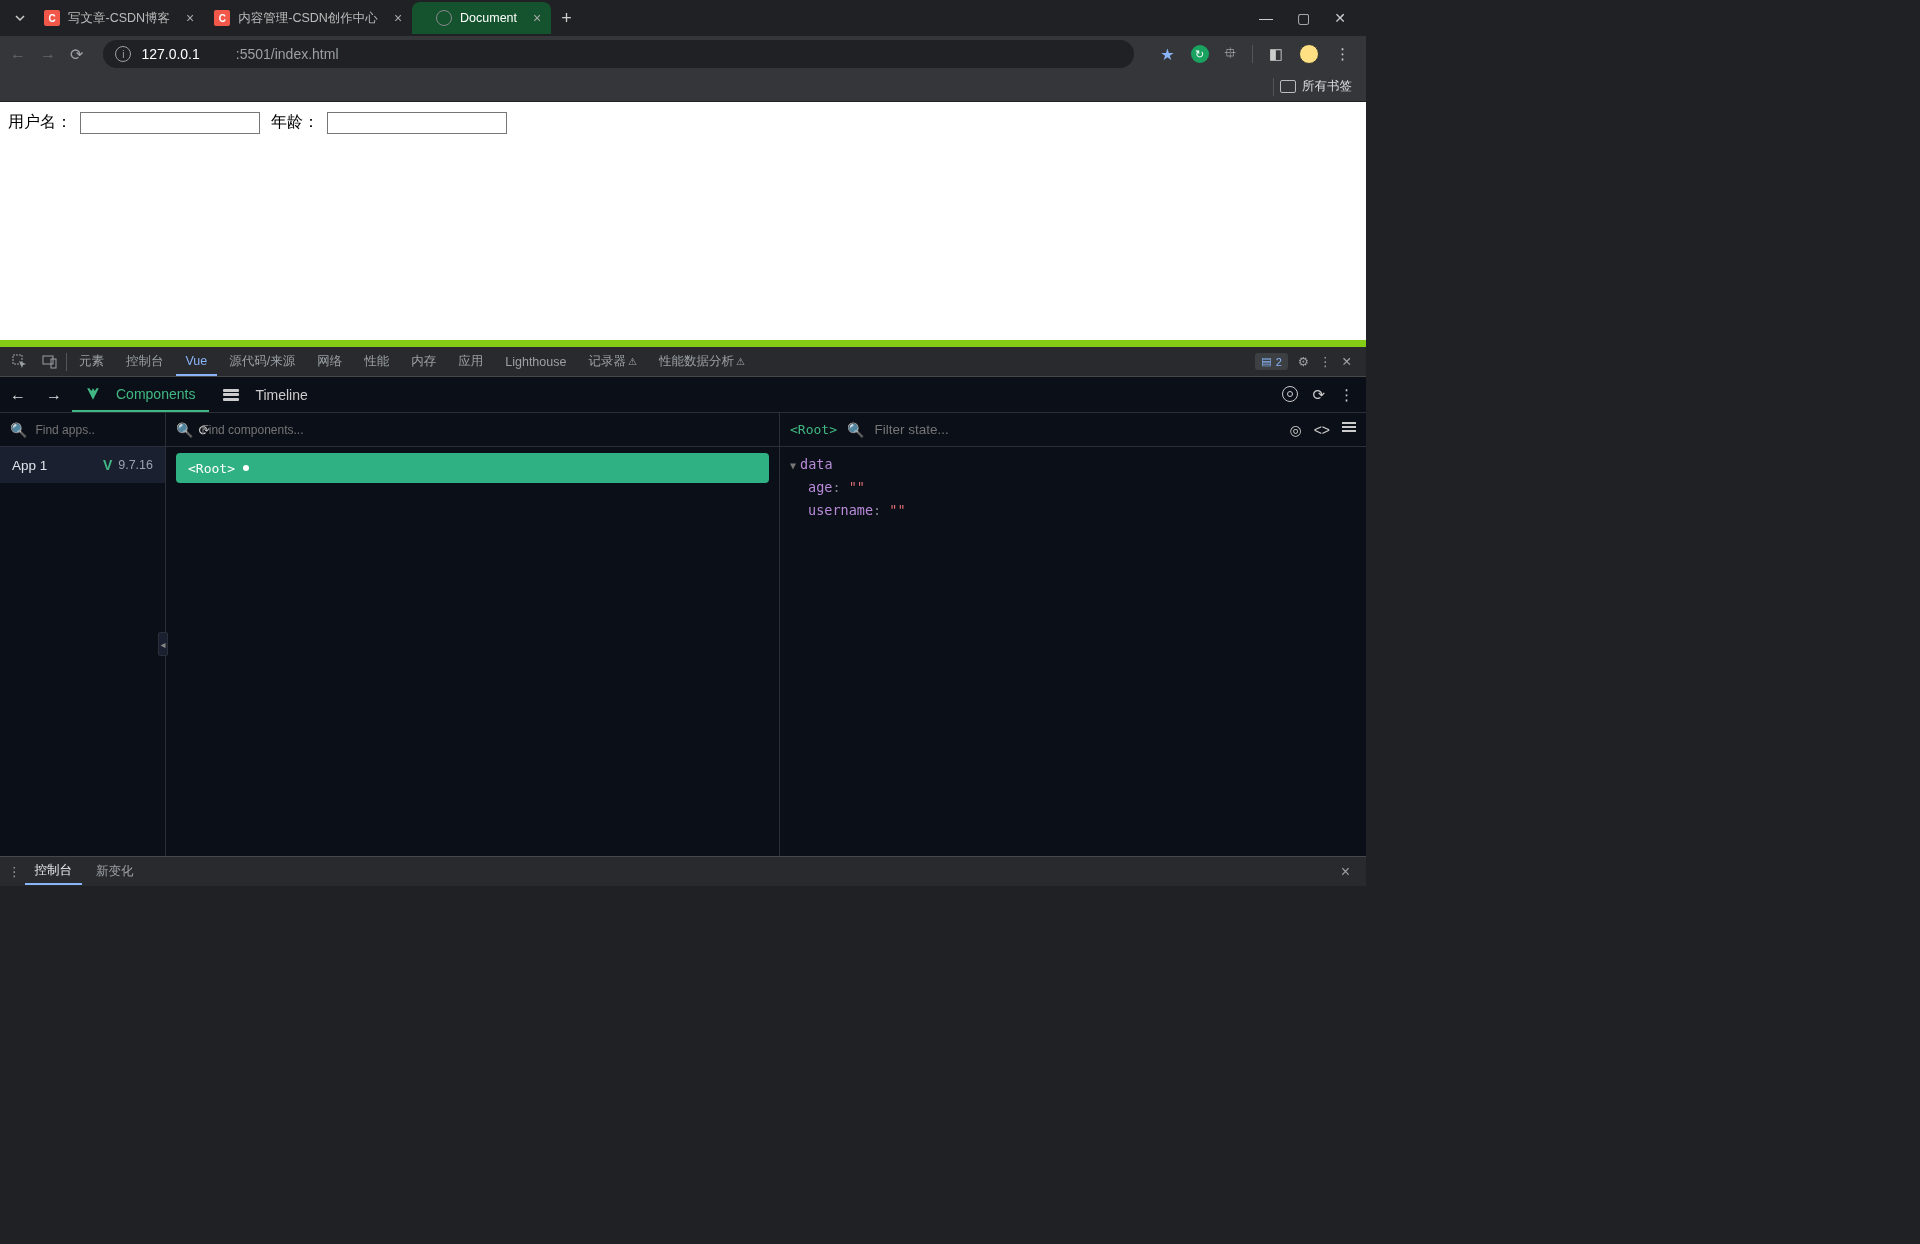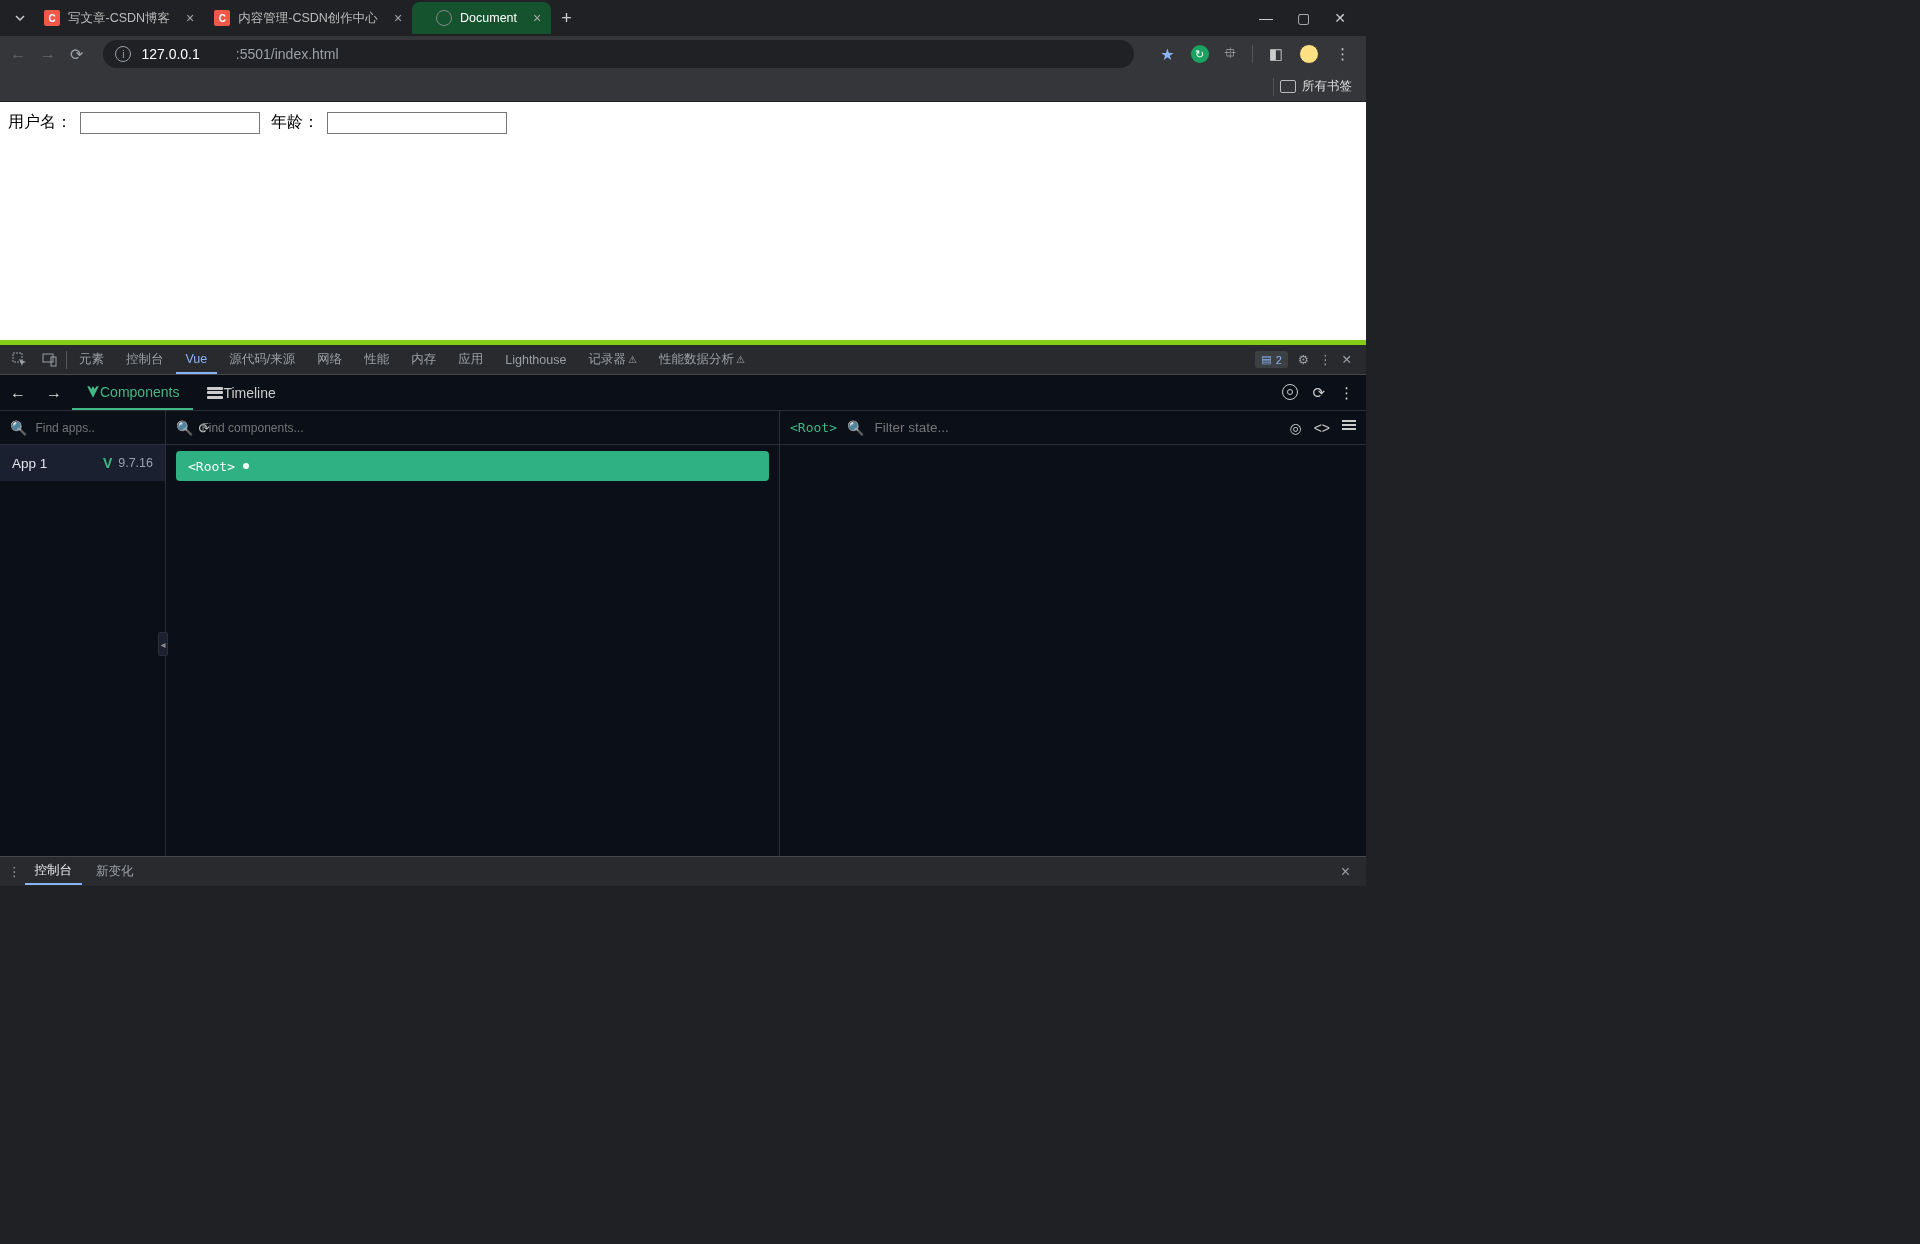--- a/index.html
+++ b/index.html
@@ -62,37 +62,37 @@
     background:#fff; color:#000; flex:0 0 auto; height: 238px;
     padding:10px 8px; font-size:16px; font-family: Arial, sans-serif;
   }
   .page label{margin-right:4px;}
   .page input{
     width:180px; height:22px; border:1px solid #767676; font-size:14px; padding:0 4px;
     vertical-align: middle; background:#fff;
   }
   .sep-label{margin-left:6px;}
   
-  .devtools{flex:1;display:flex;flex-direction:column;background:#202124;border-top:5px solid #84cc16;}
+  .devtools{flex:1;display:flex;flex-direction:column;background:#202124;border-top:7px solid #84cc16;}
   .dt-tabs{
     height:30px;background:#292a2d;display:flex;align-items:center;padding:0 6px;gap:2px;
     border-bottom:1px solid #474747;font-size:12.5px;color:#9aa0a6;
   }
   .dt-ic{padding:0 6px;color:#9aa0a6;font-size:14px;}
   .dt-tab{padding:0 10px;height:100%;display:flex;align-items:center;cursor:default;}
   .dt-tab.active{color:#8ab4f8;border-bottom:2px solid #8ab4f8;}
   .dt-tab.vue{color:#8ab4f8;}
   .beta{font-size:10px;vertical-align:super;margin-left:2px;}
   .dt-right{margin-left:auto;display:flex;align-items:center;gap:10px;padding-right:8px;}
   .msg-badge{display:flex;align-items:center;gap:4px;background:#3c4043;padding:2px 6px;border-radius:3px;color:#8ab4f8;font-size:11px;}
   
   .vue-bar{
     height:36px;background:#0b0f17;display:flex;align-items:center;border-bottom:1px solid #2a2f3a;
   }
-  .vue-subtab{display:flex;align-items:center;gap:0;padding:12px 14px;height:100%;color:#ccc;font-size:14px;}
+  .vue-subtab{display:flex;align-items:center;gap:16px;padding:12px 14px;height:100%;color:#ccc;font-size:14px;}
   .vue-subtab.active{color:#41b883;border-bottom:2px solid #41b883;}
   .vue-arrow{padding:0 10px;font-size:16px;color:#ddd;}
   .vue-logo{width:14px;height:14px;}
   .timeline-icon{width:16px;height:12px;display:flex;flex-direction:column;justify-content:space-between;}
   .timeline-icon span{height:3px;background:#ccc;border-radius:1px;}
   .vue-right{margin-left:auto;display:flex;gap:14px;padding:0 12px;color:#ccc;font-size:15px;}
   .target{width:16px;height:16px;border:1.5px solid #ccc;border-radius:50%;position:relative;}
   .target::after{content:"";position:absolute;inset:4px;border:1.5px solid #ccc;border-radius:50%;}
   
   .vue-body{flex:1;display:flex;background:#0b0f17;min-height:0;}
@@ -313,20 +313,31 @@
         <div class="state-icons">
           <span>◎</span>
           <span>&lt;&gt;</span>
           <span class="menu-lines">
               <span></span>
               <span></span>
               <span></span>
             </span>
         </div>
       </div>
+      <div class="state-body">
+        <div>
+          <span class="tri">▼</span><span class="k-group">data</span>
+        </div>
+        <div>
+          <span class="k-prop">age</span><span class="colon">: </span><span class="v-str">""</span>
+        </div>
+        <div>
+          <span class="k-prop">username</span><span class="colon">: </span><span class="v-str">""</span>
+        </div>
+      </div>
     </div>
   </div>
 
   <div class="drawer">
     <span>⋮</span>
     <div class="drawer-tab active">控制台</div>
     <div class="drawer-tab">新变化</div>
     <span class="drawer-close">×</span>
   </div>
 </div>

